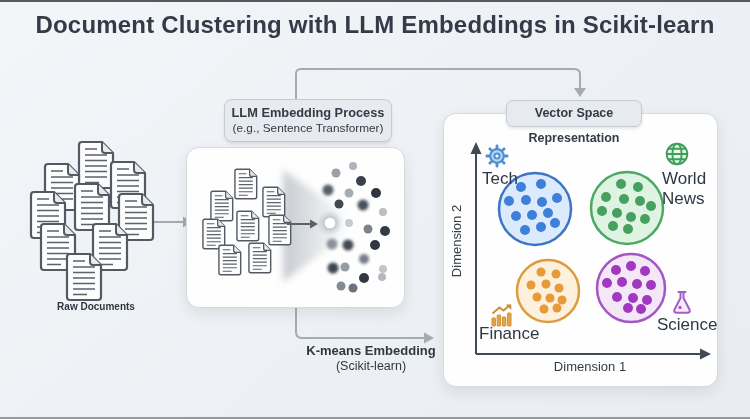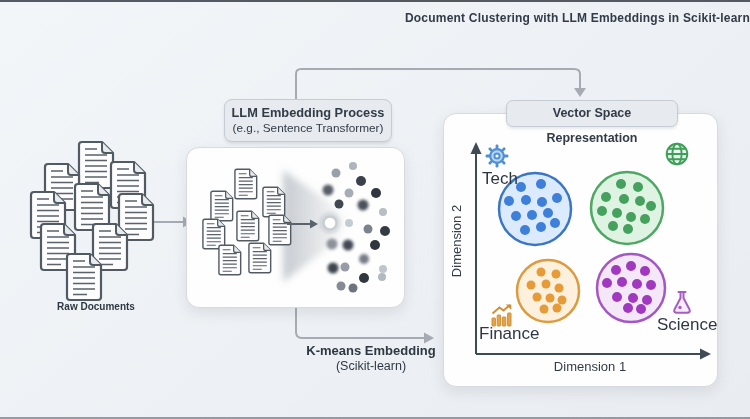--- a/index.html
+++ b/index.html
@@ -4,37 +4,37 @@
 <style>
   html,body { margin:0; padding:0; background:#dfe3e8; }
   .stage {
     position:relative; width:750px; height:419px; overflow:hidden;
     background:linear-gradient(140deg,#f3f6f9 0%, #edf0f4 55%, #e9edf1 100%);
     font-family:"Liberation Sans", sans-serif;
   }
   .edge-top { position:absolute; top:0; left:0; width:100%; height:2px; background:#2e333c; opacity:.8; }
   .edge-bottom { position:absolute; bottom:0; left:0; width:100%; height:2px; background:#2e333c; opacity:.45; }
   .title {
-    position:absolute; top:11px; left:0; width:100%; text-align:right;
-    font-size:12px; font-weight:bold; color:#323b47; letter-spacing:.2px;
+    position:absolute; top:11px; left:0; width:100%; text-align:center;
+    font-size:24px; font-weight:bold; color:#323b47; letter-spacing:.2px;
   }
   .panel {
     position:absolute; background:#fefefe; border:1.5px solid #d6dbe1;
     border-radius:13px; box-shadow:0 5px 14px rgba(35,45,60,.10);
   }
   #embed-box   { left:186px; top:147px; width:217px; height:159px; }
   #vector-panel{ left:443px; top:113px; width:273px; height:272px; }
   .tag {
     position:absolute; background:#e7eaee; border:1.5px solid #c6ccd3; border-radius:8px;
     color:#323b47; text-align:center; box-shadow:0 2px 3px rgba(30,40,60,.10); box-sizing:border-box;margin-left:12px;
   }
   #llm-tag { left:212px; top:99px; width:168px; padding:5px 2px 6px; }
   #llm-tag .l1 { font-size:12.8px; font-weight:bold; }
   #llm-tag .l2 { font-size:11.8px; margin-top:1px; }
-  #vsr-tag { left:494px; top:100px; width:172px; height:27px; line-height:25px; font-size:12.5px; font-weight:bold; border-radius:7px; }
+  #vsr-tag { left:494px; top:100px; width:136px; height:27px; line-height:25px; font-size:12.5px; font-weight:bold; border-radius:7px; }
   .caption { position:absolute; color:#2f3842; }
   #raw-label { left:18px; top:301px; width:156px; text-align:center; font-weight:bold; font-size:10px; }
   #kmeans-label { left:296px; top:343px; width:150px; text-align:center; }
   #kmeans-label .l1 { font-weight:bold; font-size:13px; }
   #kmeans-label .l2 { font-size:12.5px; margin-top:1px; }
   #dim1 { left:515px; top:359px; width:150px; text-align:center; font-size:13px; color:#333c46; }
   #dim2 { left:407px; top:233px; width:100px; height:16px; text-align:center; font-size:13px; color:#333c46;
           transform:rotate(-90deg); }
   .cl-label { position:absolute; font-size:17px; color:#2f3842; line-height:1.18; }
   #tech-label      { left:482px; top:169px; width:42px; }
@@ -243,20 +243,21 @@
   </svg>
   <div class="cl-label" id="tech-label">Tech</div>
 
   <svg class="icon-abs" style="left:664px; top:141px;" width="26" height="26" viewBox="0 0 26 26">
     <g stroke="#3f9e58" fill="none" stroke-width="1.9">
       <circle cx="13" cy="13" r="10.3" fill="#eaf7ee"></circle>
       <ellipse cx="13" cy="13" rx="4.6" ry="10.3"></ellipse>
       <path d="M2.7,13 H23.3 M4.3,7.7 H21.7 M4.3,18.3 H21.7"></path>
     </g>
   </svg>
+  <div class="cl-label" id="worldnews-label">World News</div>
 
   <svg class="icon-abs" style="left:489px; top:302px;" width="26" height="26" viewBox="0 0 26 26">
     <g fill="#e3a44a" stroke="#cf8f33" stroke-width="1">
       <rect x="3" y="16" width="3.4" height="8" rx="0.6"></rect>
       <rect x="8.2" y="13" width="3.4" height="11" rx="0.6"></rect>
       <rect x="13.4" y="15" width="3.4" height="9" rx="0.6"></rect>
       <rect x="18.6" y="11" width="3.4" height="13" rx="0.6"></rect>
     </g>
     <path d="M3.5,11.5 L10.5,5.5 L14.5,8.5 L21,3" stroke="#cf8f33" stroke-width="2" fill="none"></path>
     <polygon points="16.8,2.5 22.3,2.5 22.3,8" fill="#cf8f33"></polygon>

